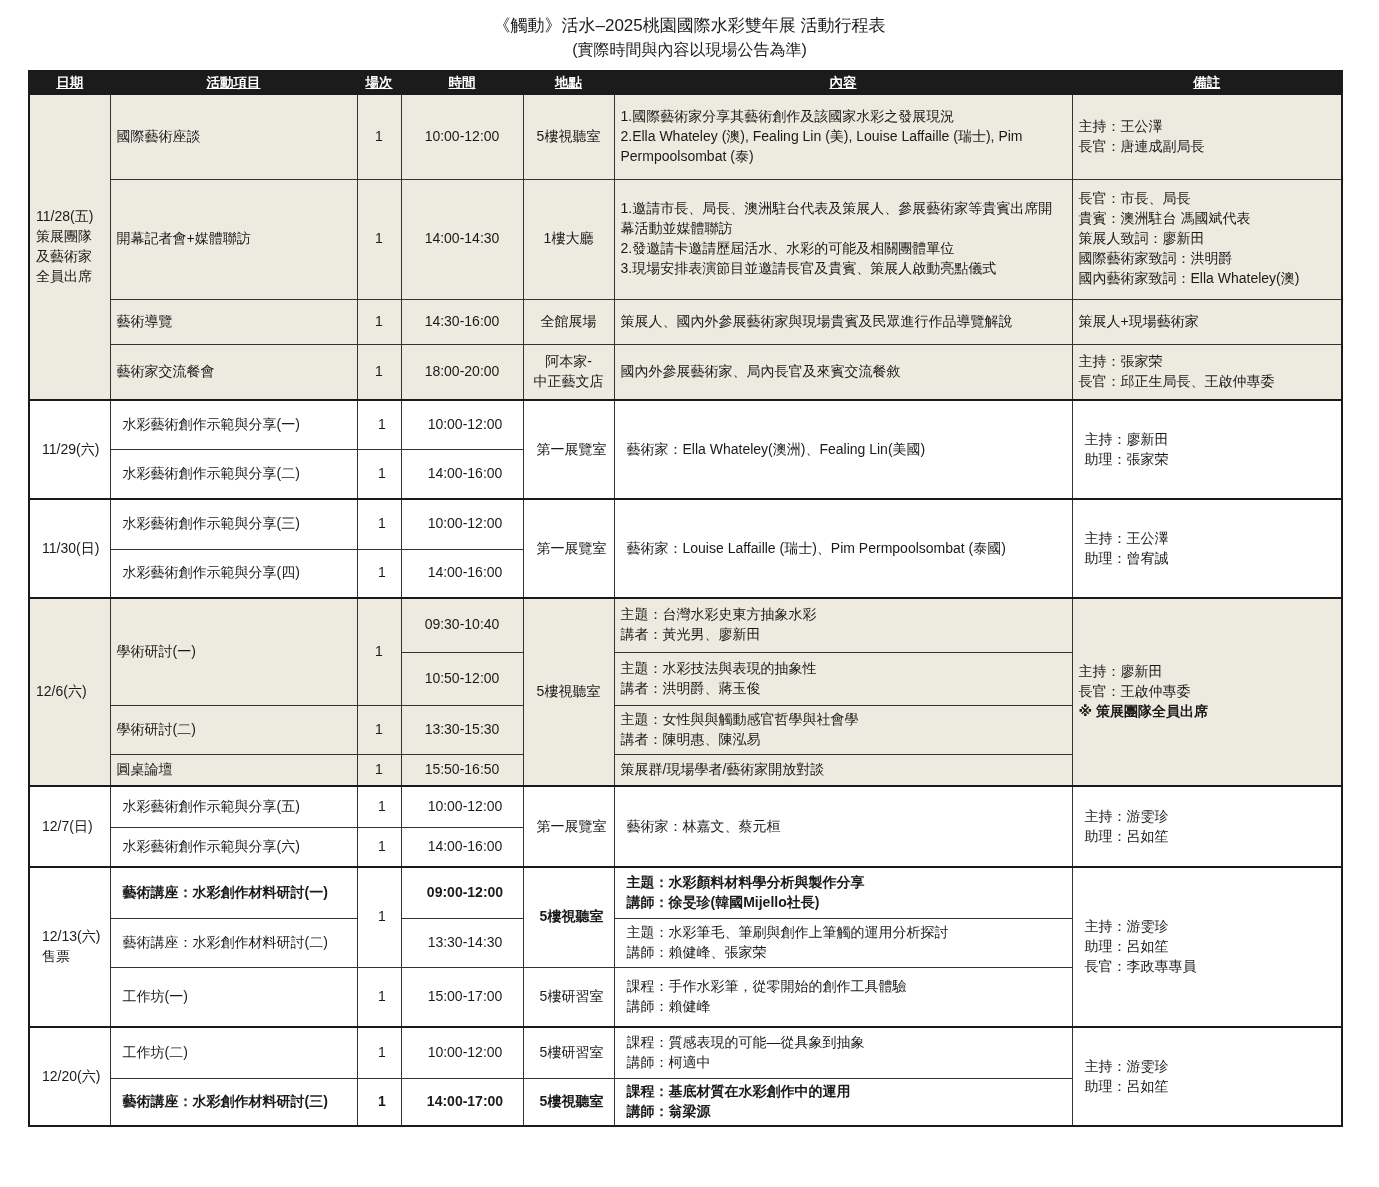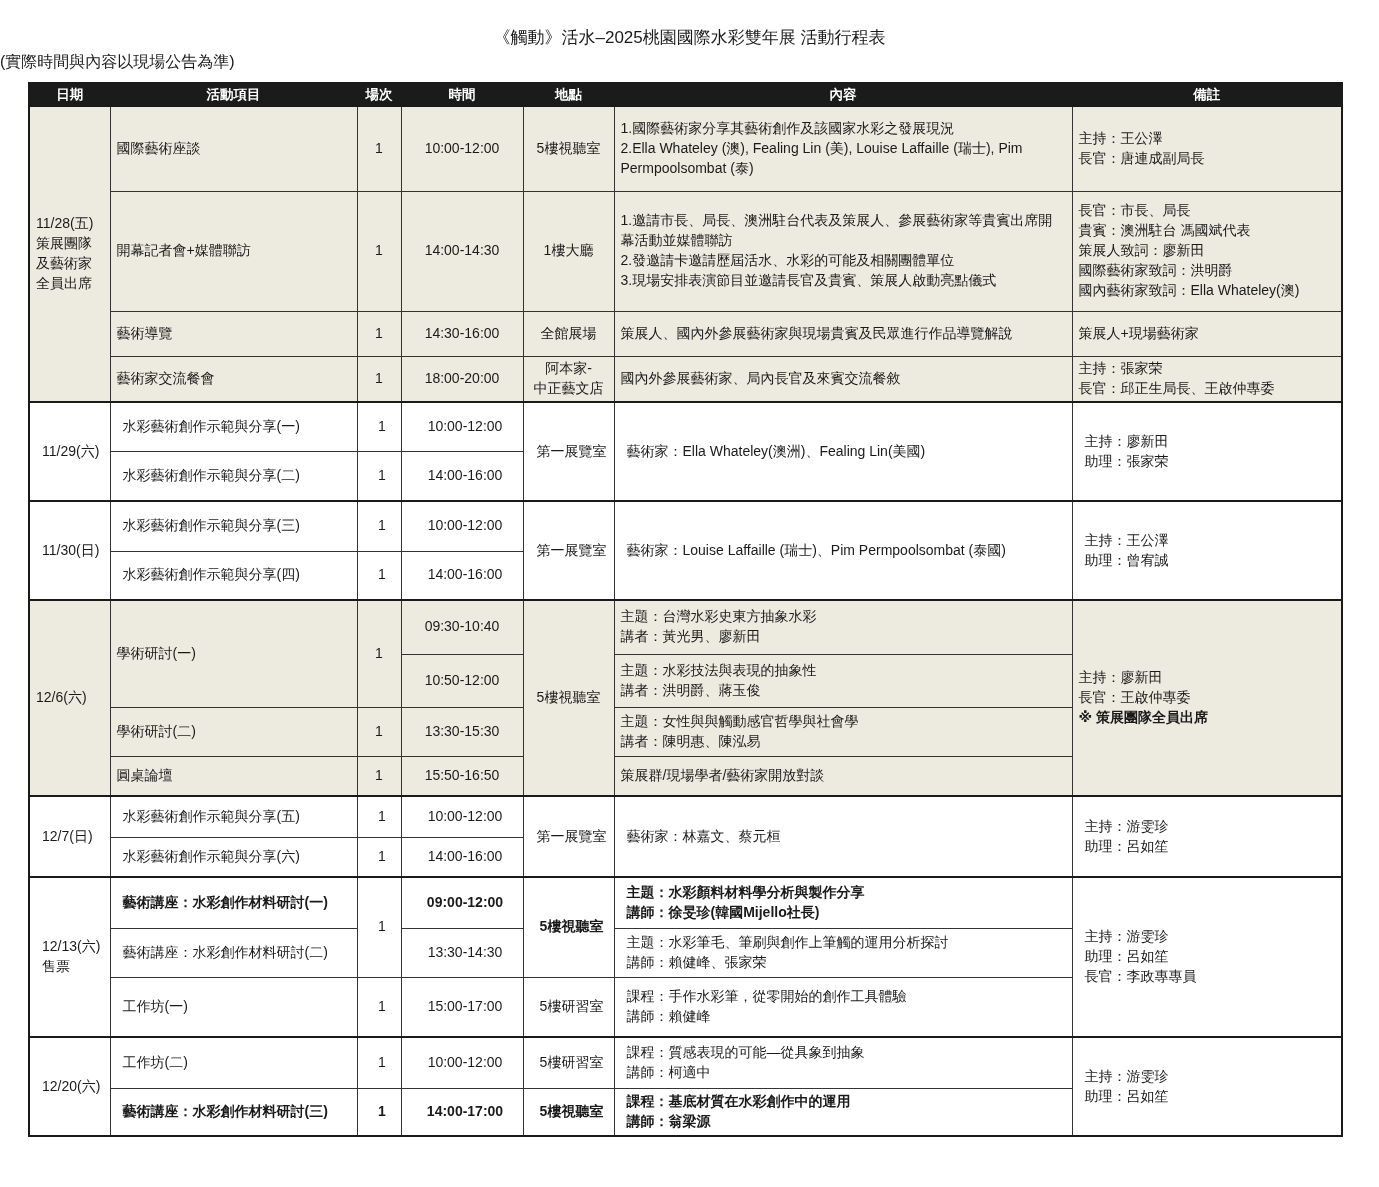--- a/index.html
+++ b/index.html
@@ -1,35 +1,35 @@
 <!DOCTYPE html>
 <html><head>
 <meta charset="utf-8">
 <style>
   html,body{margin:0;padding:0;}
   body{
     width:1379px;height:1187px;background:#ffffff;overflow:hidden;
     font-family:"Liberation Sans","DejaVu Sans",sans-serif;color:#1a1a1a;
   }
-  .title{text-align:center;font-size:17px;margin-top:26px;font-weight:400;}
-  .subtitle{font-size:16px;margin-top:3px;font-weight:400;}
+  .title{text-align:center;font-size:17px;margin-top:14px;font-weight:400;}
+  .subtitle{text-align:center;font-size:16px;margin-top:3px;font-weight:400;}
   table{
     border-collapse:collapse;table-layout:fixed;
     margin:9px 0 0 28px;width:1315px;border:2px solid #1a1a1a;
   }
   col.col-date{width:81px;}
   col.col-activity{width:247px;}
   col.col-session{width:44px;}
   col.col-time{width:122px;}
   col.col-location{width:91px;}
   col.col-content{width:458px;}
   col.col-note{width:270px;}
   th{
     background:#1b1b1b;color:#ffffff;font-weight:bold;font-size:13.5px;
-    height:21px;border:1px solid #1b1b1b;padding:0 4px;text-align:center;
+    height:21px;border:1px solid #1b1b1b;padding:0 4px;text-align:center;text-decoration:underline;
   }
   td{
     border:1px solid #333333;font-size:14px;line-height:1.42;
     padding:2px 6px;vertical-align:middle;white-space:pre-line;word-break:break-word;
   }
   td.col-session,td.col-time,td.col-location{text-align:center;}
   td.col-date,td.col-activity,td.col-content,td.col-note{text-align:left;}
   tr.group-start td{border-top:2px solid #1a1a1a;}
   .bold{font-weight:bold;}
   td.bg-beige{background:#EDEAE0;}
@@ -92,21 +92,21 @@
 國內藝術家致詞：Ella Whateley(澳)</td>
       </tr>
       <tr style="height: 45px; margin-top: 39px;">
         <td class="col-activity bg-beige">藝術導覽</td>
         <td class="col-session bg-beige">1</td>
         <td class="col-time bg-beige">14:30-16:00</td>
         <td class="col-location bg-beige">全館展場</td>
         <td class="col-content bg-beige">策展人、國內外參展藝術家與現場貴賓及民眾進行作品導覽解說</td>
         <td class="col-note bg-beige">策展人+現場藝術家</td>
       </tr>
-      <tr style="height: 46px; margin-top: 13px;">
+      <tr style="height: 56px; margin-top: 13px;">
         <td class="col-activity bg-beige">藝術家交流餐會</td>
         <td class="col-session bg-beige">1</td>
         <td class="col-time bg-beige">18:00-20:00</td>
         <td class="col-location bg-beige">阿本家-
 中正藝文店</td>
         <td class="col-content bg-beige">國內外參展藝術家、局內長官及來賓交流餐敘</td>
         <td class="col-note bg-beige">主持：張家荣
 長官：邱正生局長、王啟仲專委</td>
       </tr>
       <tr class="group-start" style="height: 49px;">
@@ -154,21 +154,21 @@
         <td class="col-content bg-beige">主題：水彩技法與表現的抽象性
 講者：洪明爵、蔣玉俊</td>
       </tr>
       <tr style="height: 49px;">
         <td class="col-activity bg-beige">學術研討(二)</td>
         <td class="col-session bg-beige">1</td>
         <td class="col-time bg-beige">13:30-15:30</td>
         <td class="col-content bg-beige">主題：女性與與觸動感官哲學與社會學
 講者：陳明惠、陳泓易</td>
       </tr>
-      <tr style="height: 40px;">
+      <tr style="height: 32px;">
         <td class="col-activity bg-beige">圓桌論壇</td>
         <td class="col-session bg-beige">1</td>
         <td class="col-time bg-beige">15:50-16:50</td>
         <td class="col-content bg-beige">策展群/現場學者/藝術家開放對談</td>
       </tr>
       <tr class="group-start" style="height: 41px;">
         <td class="col-date bg-white" rowspan="2">12/7(日)</td>
         <td class="col-activity bg-white">水彩藝術創作示範與分享(五)</td>
         <td class="col-session bg-white">1</td>
         <td class="col-time bg-white">10:00-12:00</td>

